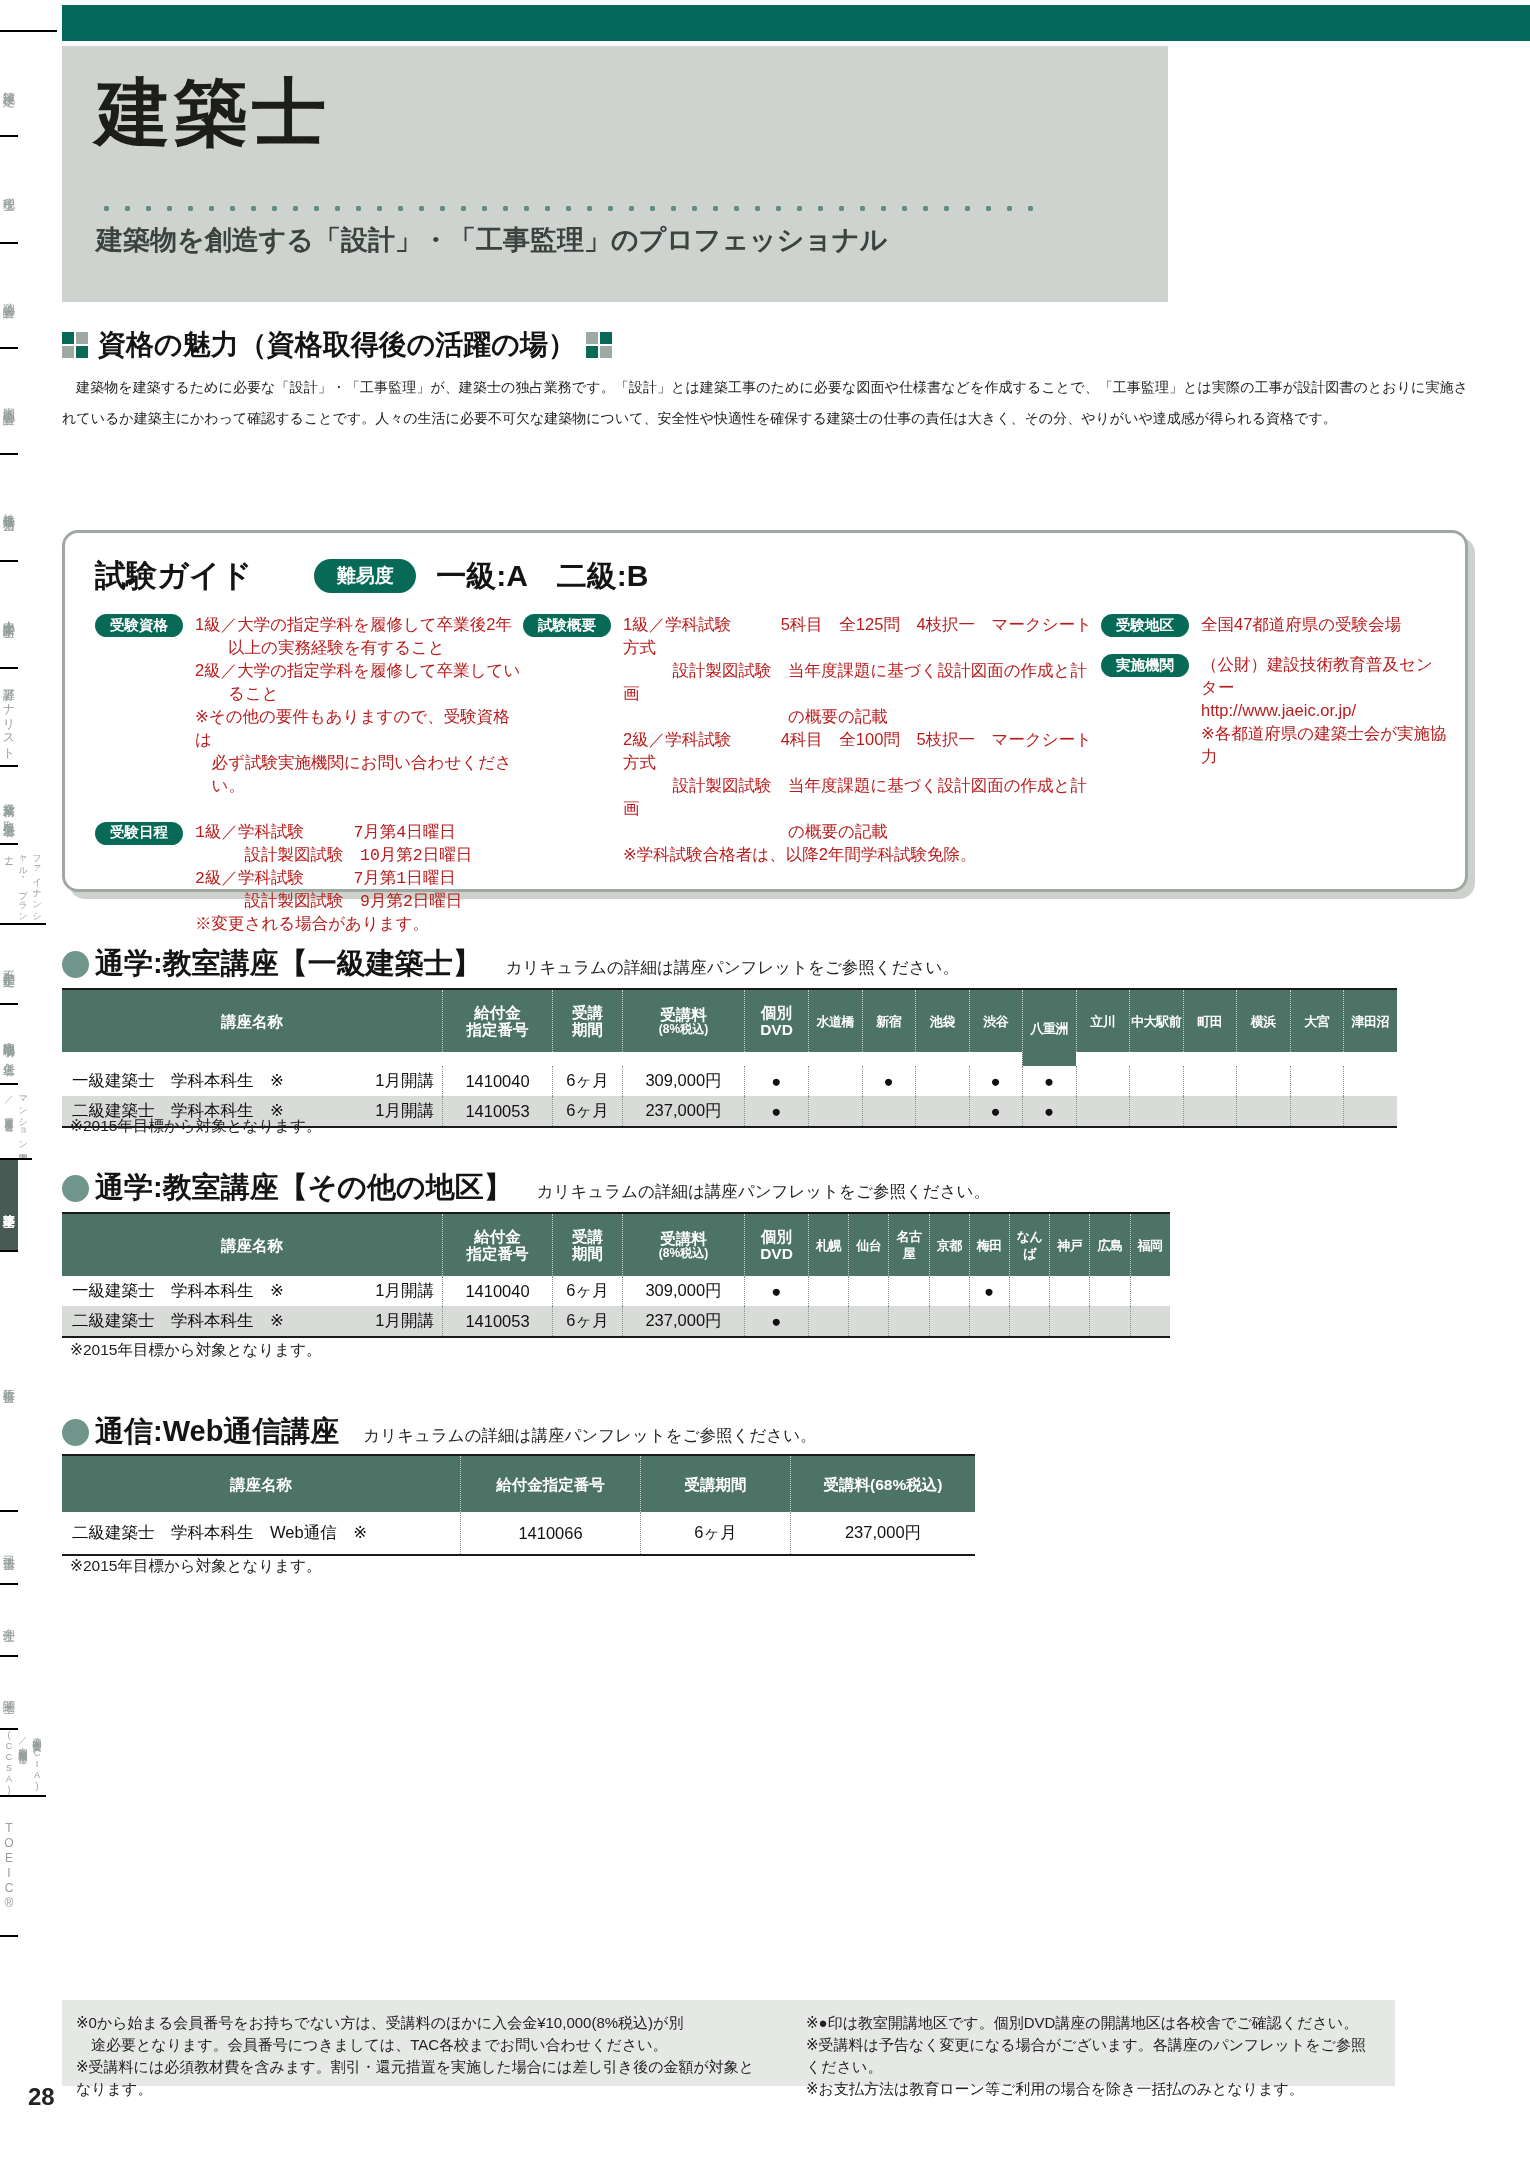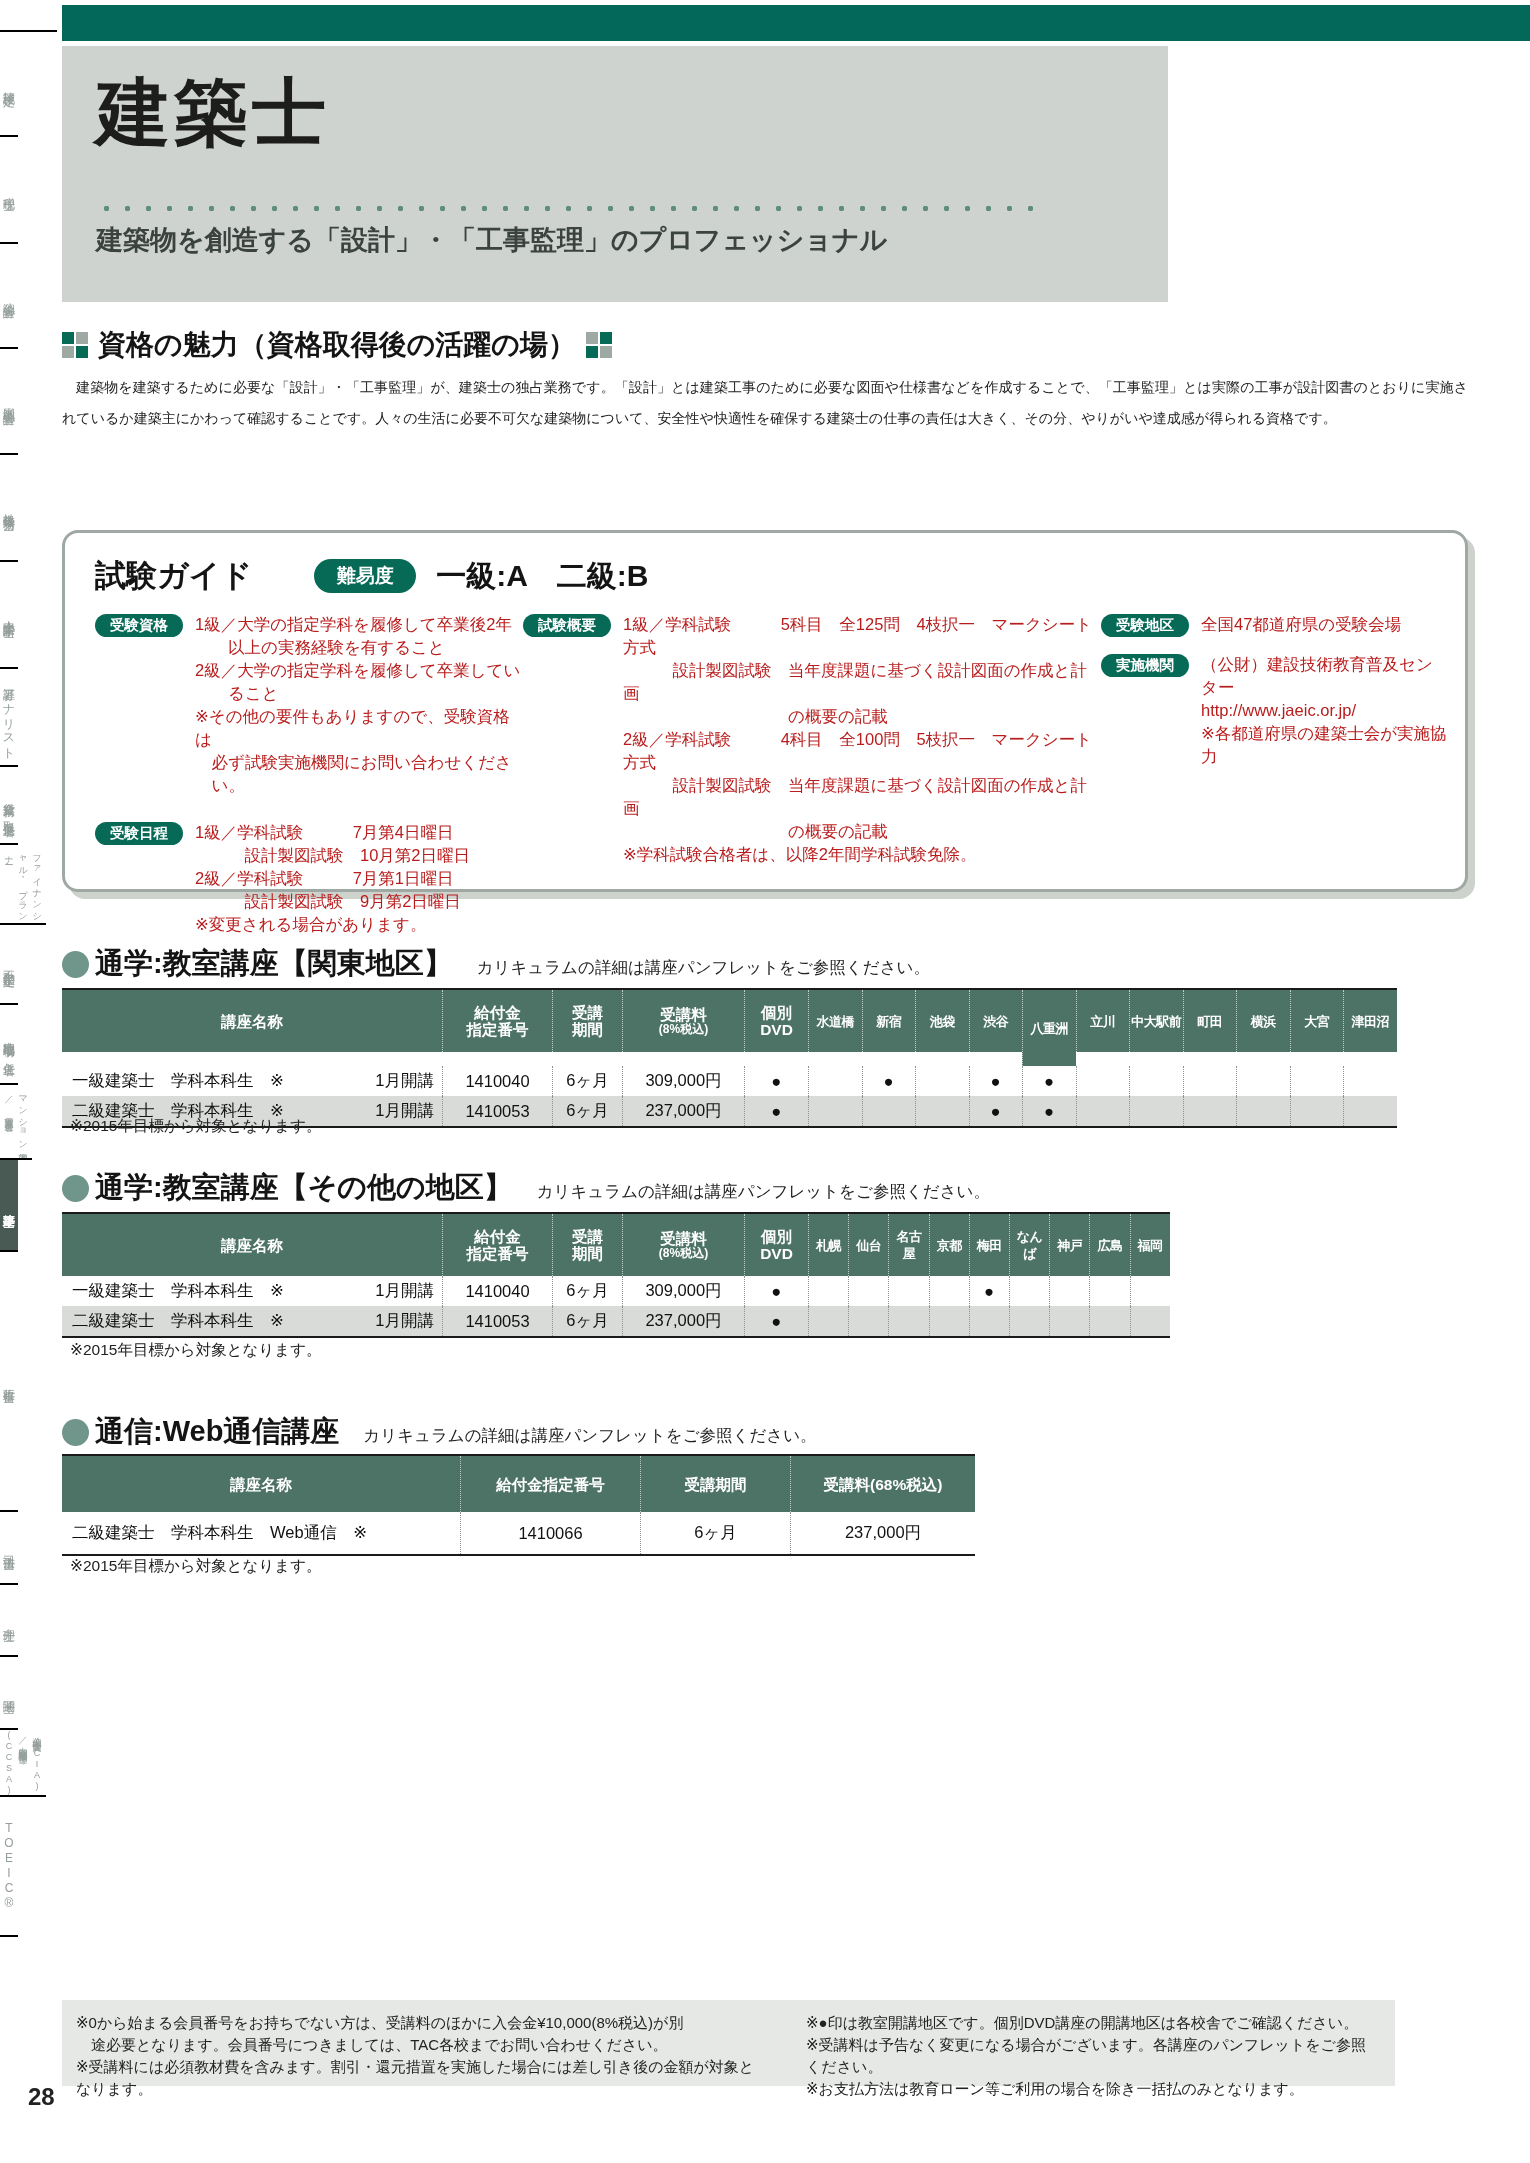--- a/index.html
+++ b/index.html
@@ -56,21 +56,21 @@
   }
   .pill.big{font-size:19px;line-height:34px;width:102px;margin-left:62px;}
   .guide-grade{font-size:30px;font-weight:bold;margin-left:20px;color:#141414;}
   .guide-body{position:absolute;left:30px;top:80px;right:16px;display:flex;}
   .g-col1{width:428px;}
   .g-col2{width:578px;}
   .g-col3{flex:1;}
   .info-block{display:flex;align-items:flex-start;margin-bottom:16px;}
   .info-block .pill{flex:0 0 88px;font-size:14.5px;line-height:23px;margin-top:1px;}
   .info-text{margin-left:12px;font-size:16.5px;line-height:23px;color:#b91c1c;flex:1;}
-  .g-col1 .info-block:nth-child(2){margin-top:24px;}
+  .g-col1 .info-block:nth-child(2){margin-top:24px;font-family:Liberation Mono, monospace;}
 
   
   .section-heading{position:absolute;display:flex;align-items:center;}
   .bullet{width:27px;height:27px;border-radius:50%;background:#70958b;flex:0 0 27px;}
   .section-title{font-size:29px;font-weight:bold;margin-left:6px;color:#141414;}
   .section-note{font-size:16.5px;margin-left:24px;color:#222;margin-top:8px;}
 
   .ctable{position:absolute;display:grid;border-top:2px solid #1a1a1a;border-bottom:2px solid #1a1a1a;}
   .ctable .cell{
     box-sizing:border-box;display:flex;align-items:center;justify-content:center;
@@ -198,21 +198,21 @@
         <span class="info-text pre">（公財）建設技術教育普及センター
 http://www.jaeic.or.jp/
 ※各都道府県の建築士会が実施協力</span>
       </div>
     </div>
   </div>
 </div>
 
 <div class="section-heading" style="left:62px;top:944px;">
   <span class="bullet"></span>
-  <span class="section-title">通学:教室講座【関東地区】</span>
+  <span class="section-title">通学:教室講座【一級建築士】</span>
   <span class="section-note">カリキュラムの詳細は講座パンフレットをご参照ください。</span>
 </div>
 <div class="ctable" id="table-kanto" style="left: 62px; top: 988px; grid-template-columns: 380px 110px 70px 122px 64px 53.5px 53.5px 53.5px 53.5px 53.5px 53.5px 53.5px 53.5px 53.5px 53.5px 53.5px; width: 1334.5px;">
     <div class="cell hcell" style="height: 62px;">
       <div>講座名称</div>
     </div>
     <div class="cell hcell sep" style="height: 62px;">
       <div>給付金</div>
       <div>指定番号</div>
     </div>

